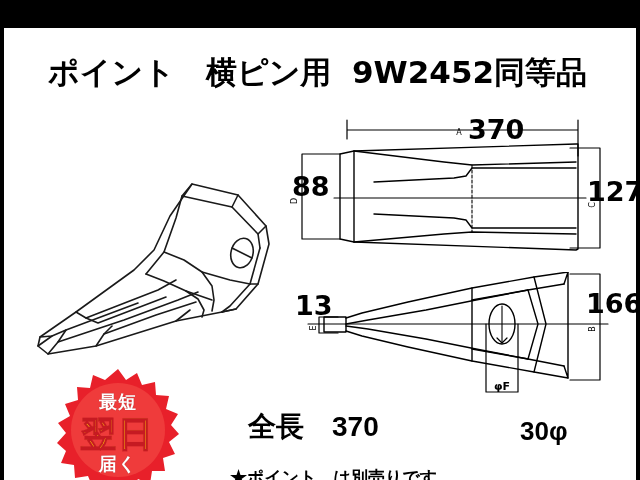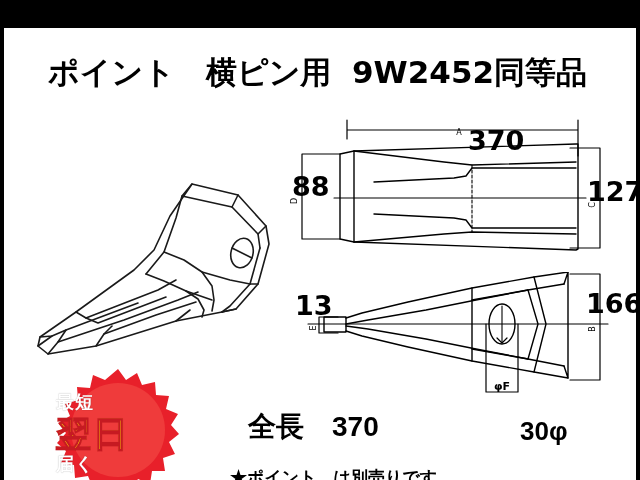--- a/index.html
+++ b/index.html
@@ -74,21 +74,21 @@
   
   .dim {
     position: absolute;
     font-size: 27px;
     font-weight: bold;
     color: #000;
     line-height: 1;
     font-family: "DejaVu Sans", "Liberation Sans", sans-serif;
     white-space: nowrap;
   }
-  #dim-370 { left: 464px; top: 99px; }
+  #dim-370 { left: 464px; top: 88px; }
   #dim-88  { left: 288px; top: 145px; }
   #dim-127 { left: 583px; top: 150px; }
   #dim-13  { left: 291px; top: 264px; }
   #dim-166 { left: 582px; top: 262px; }
 
   
   .btm {
     position: absolute;
     color: #000;
     white-space: nowrap;
@@ -119,20 +119,21 @@
     left: 52px;
     top: 340px;
     width: 124px;
     height: 124px;
   }
   #badge svg { display: block; }
   .badge-txt {
     position: absolute;
     left: 0;
     width: 124px;
+    text-align: center;
     color: #ffffff;
     font-weight: bold;
     font-family: "DejaVu Sans", "Liberation Sans", sans-serif;
     text-shadow: 0 0 1px rgba(0,0,0,.35);
   }
   #badge-top { top: 22px; font-size: 18px; letter-spacing: 1px; }
   #badge-mid {
     top: 43px;
     font-size: 35px;
     color: #ffe100;

